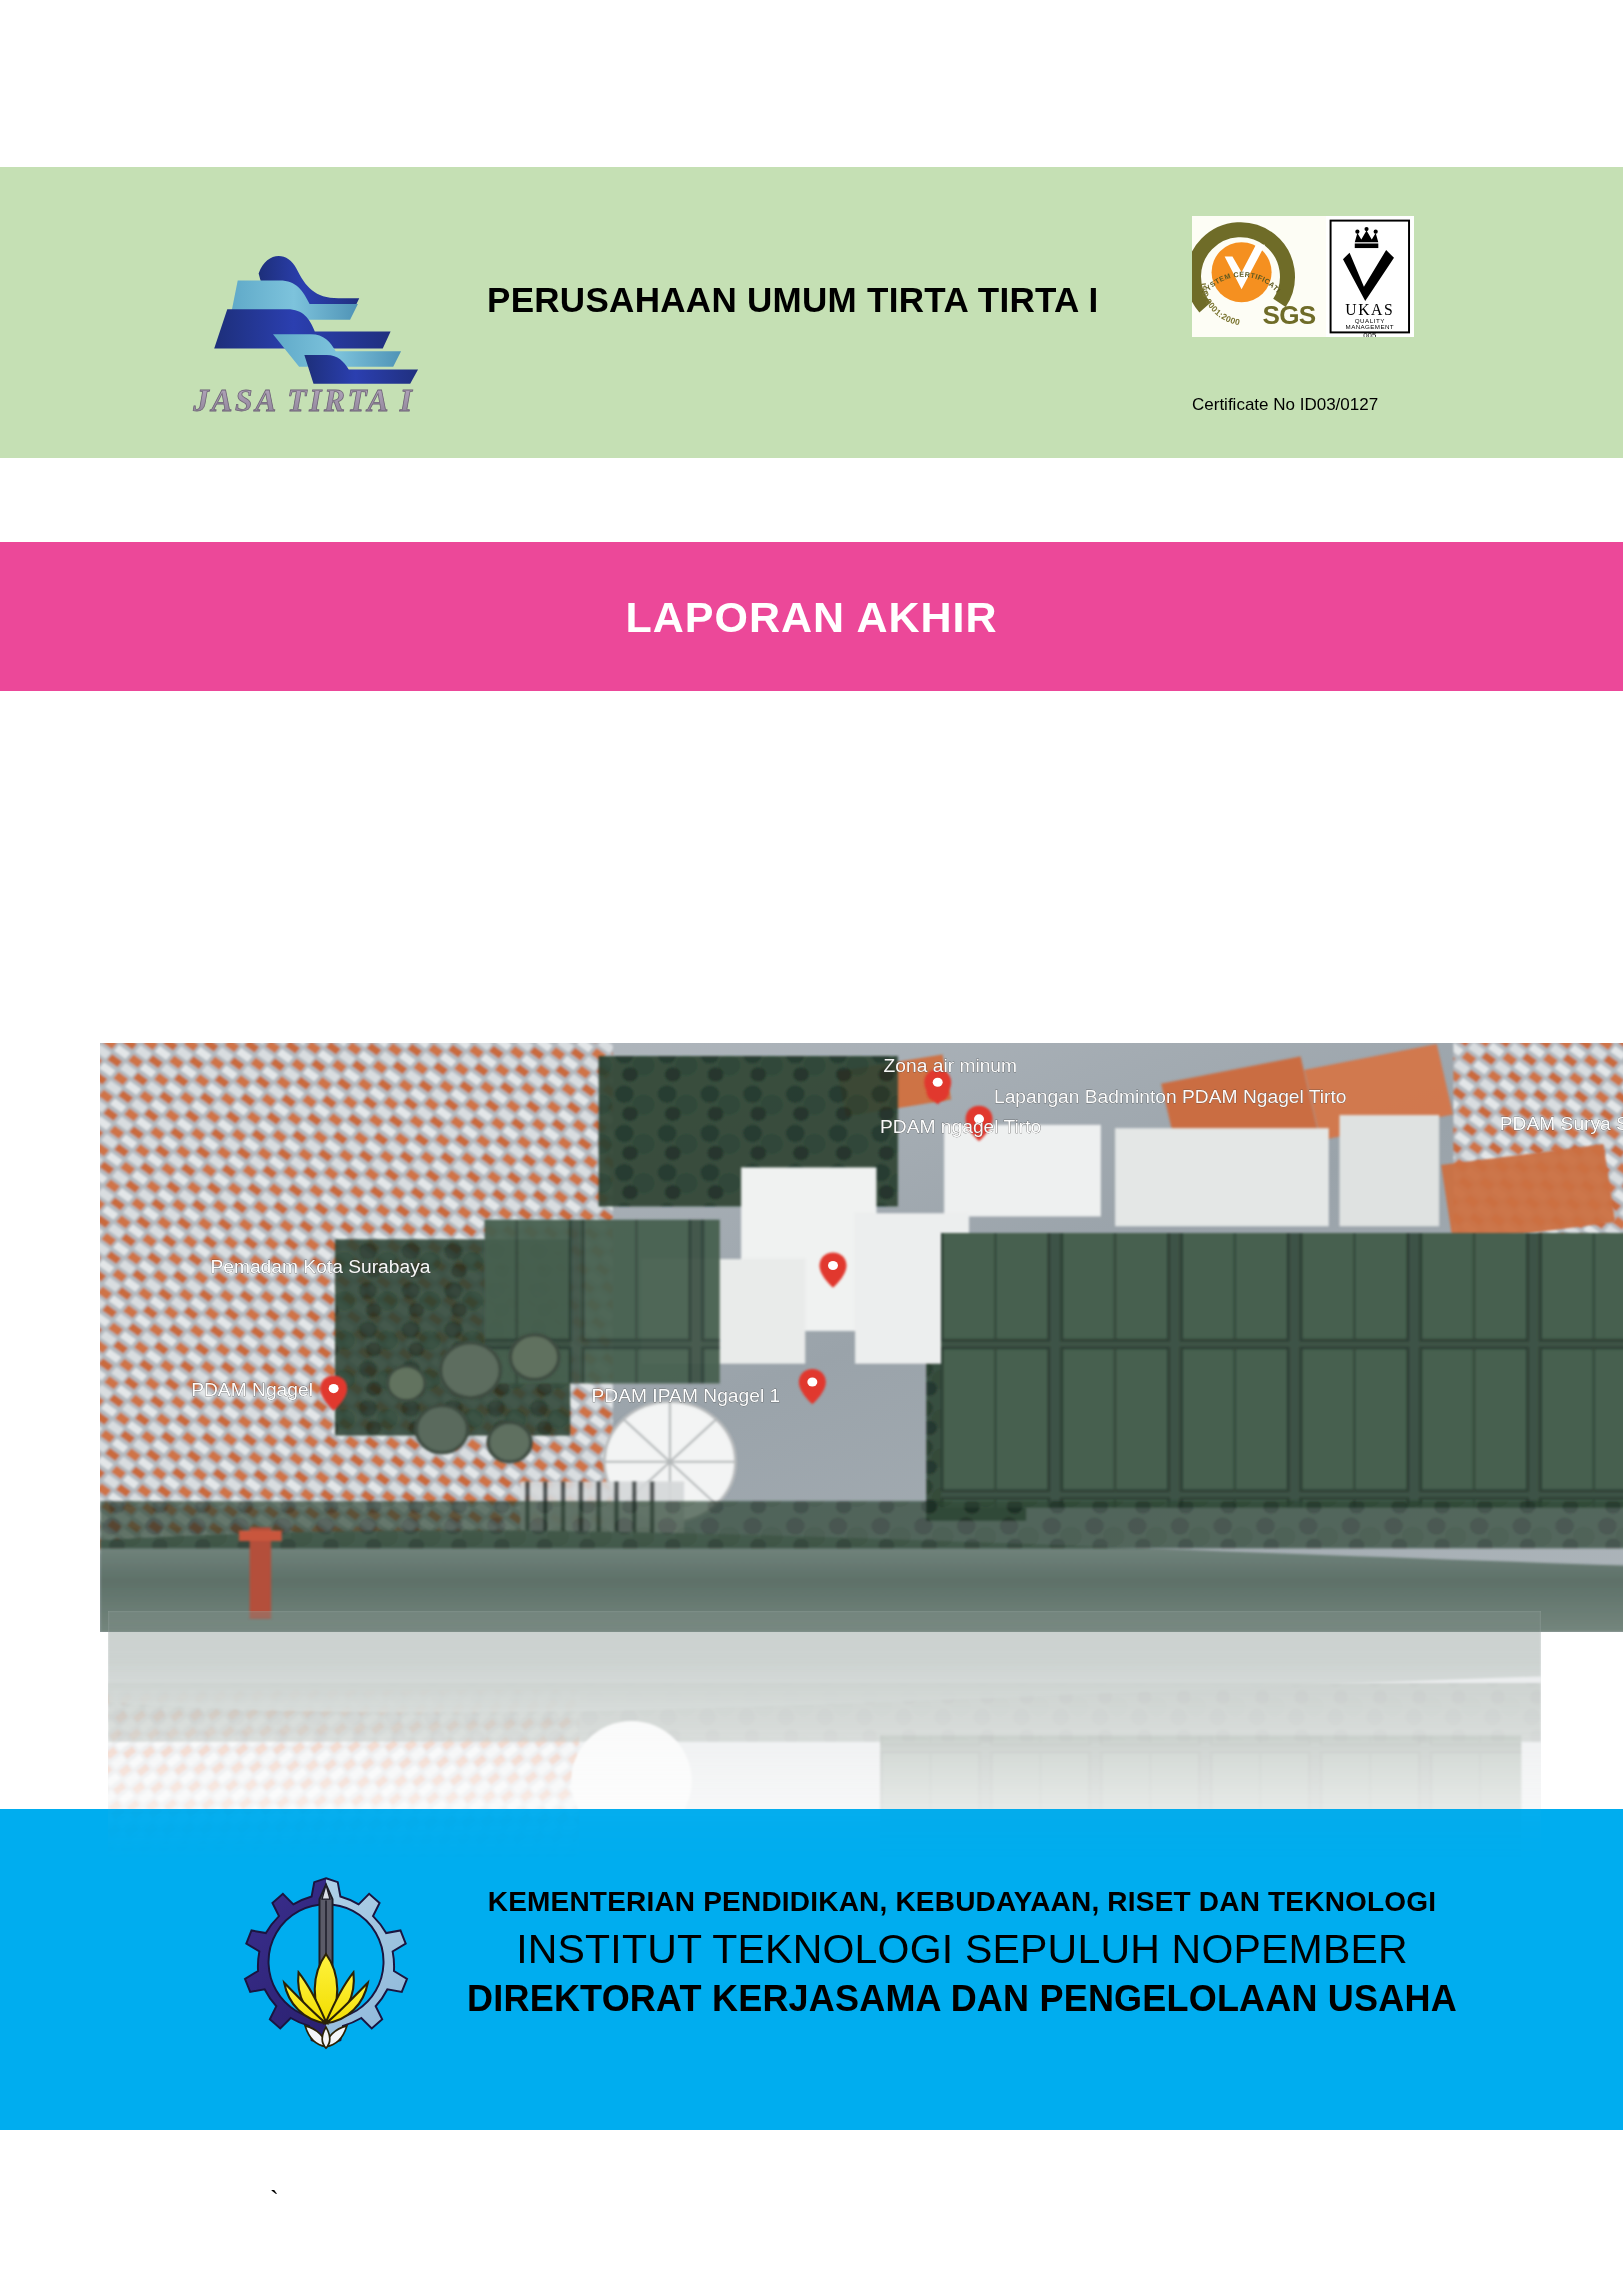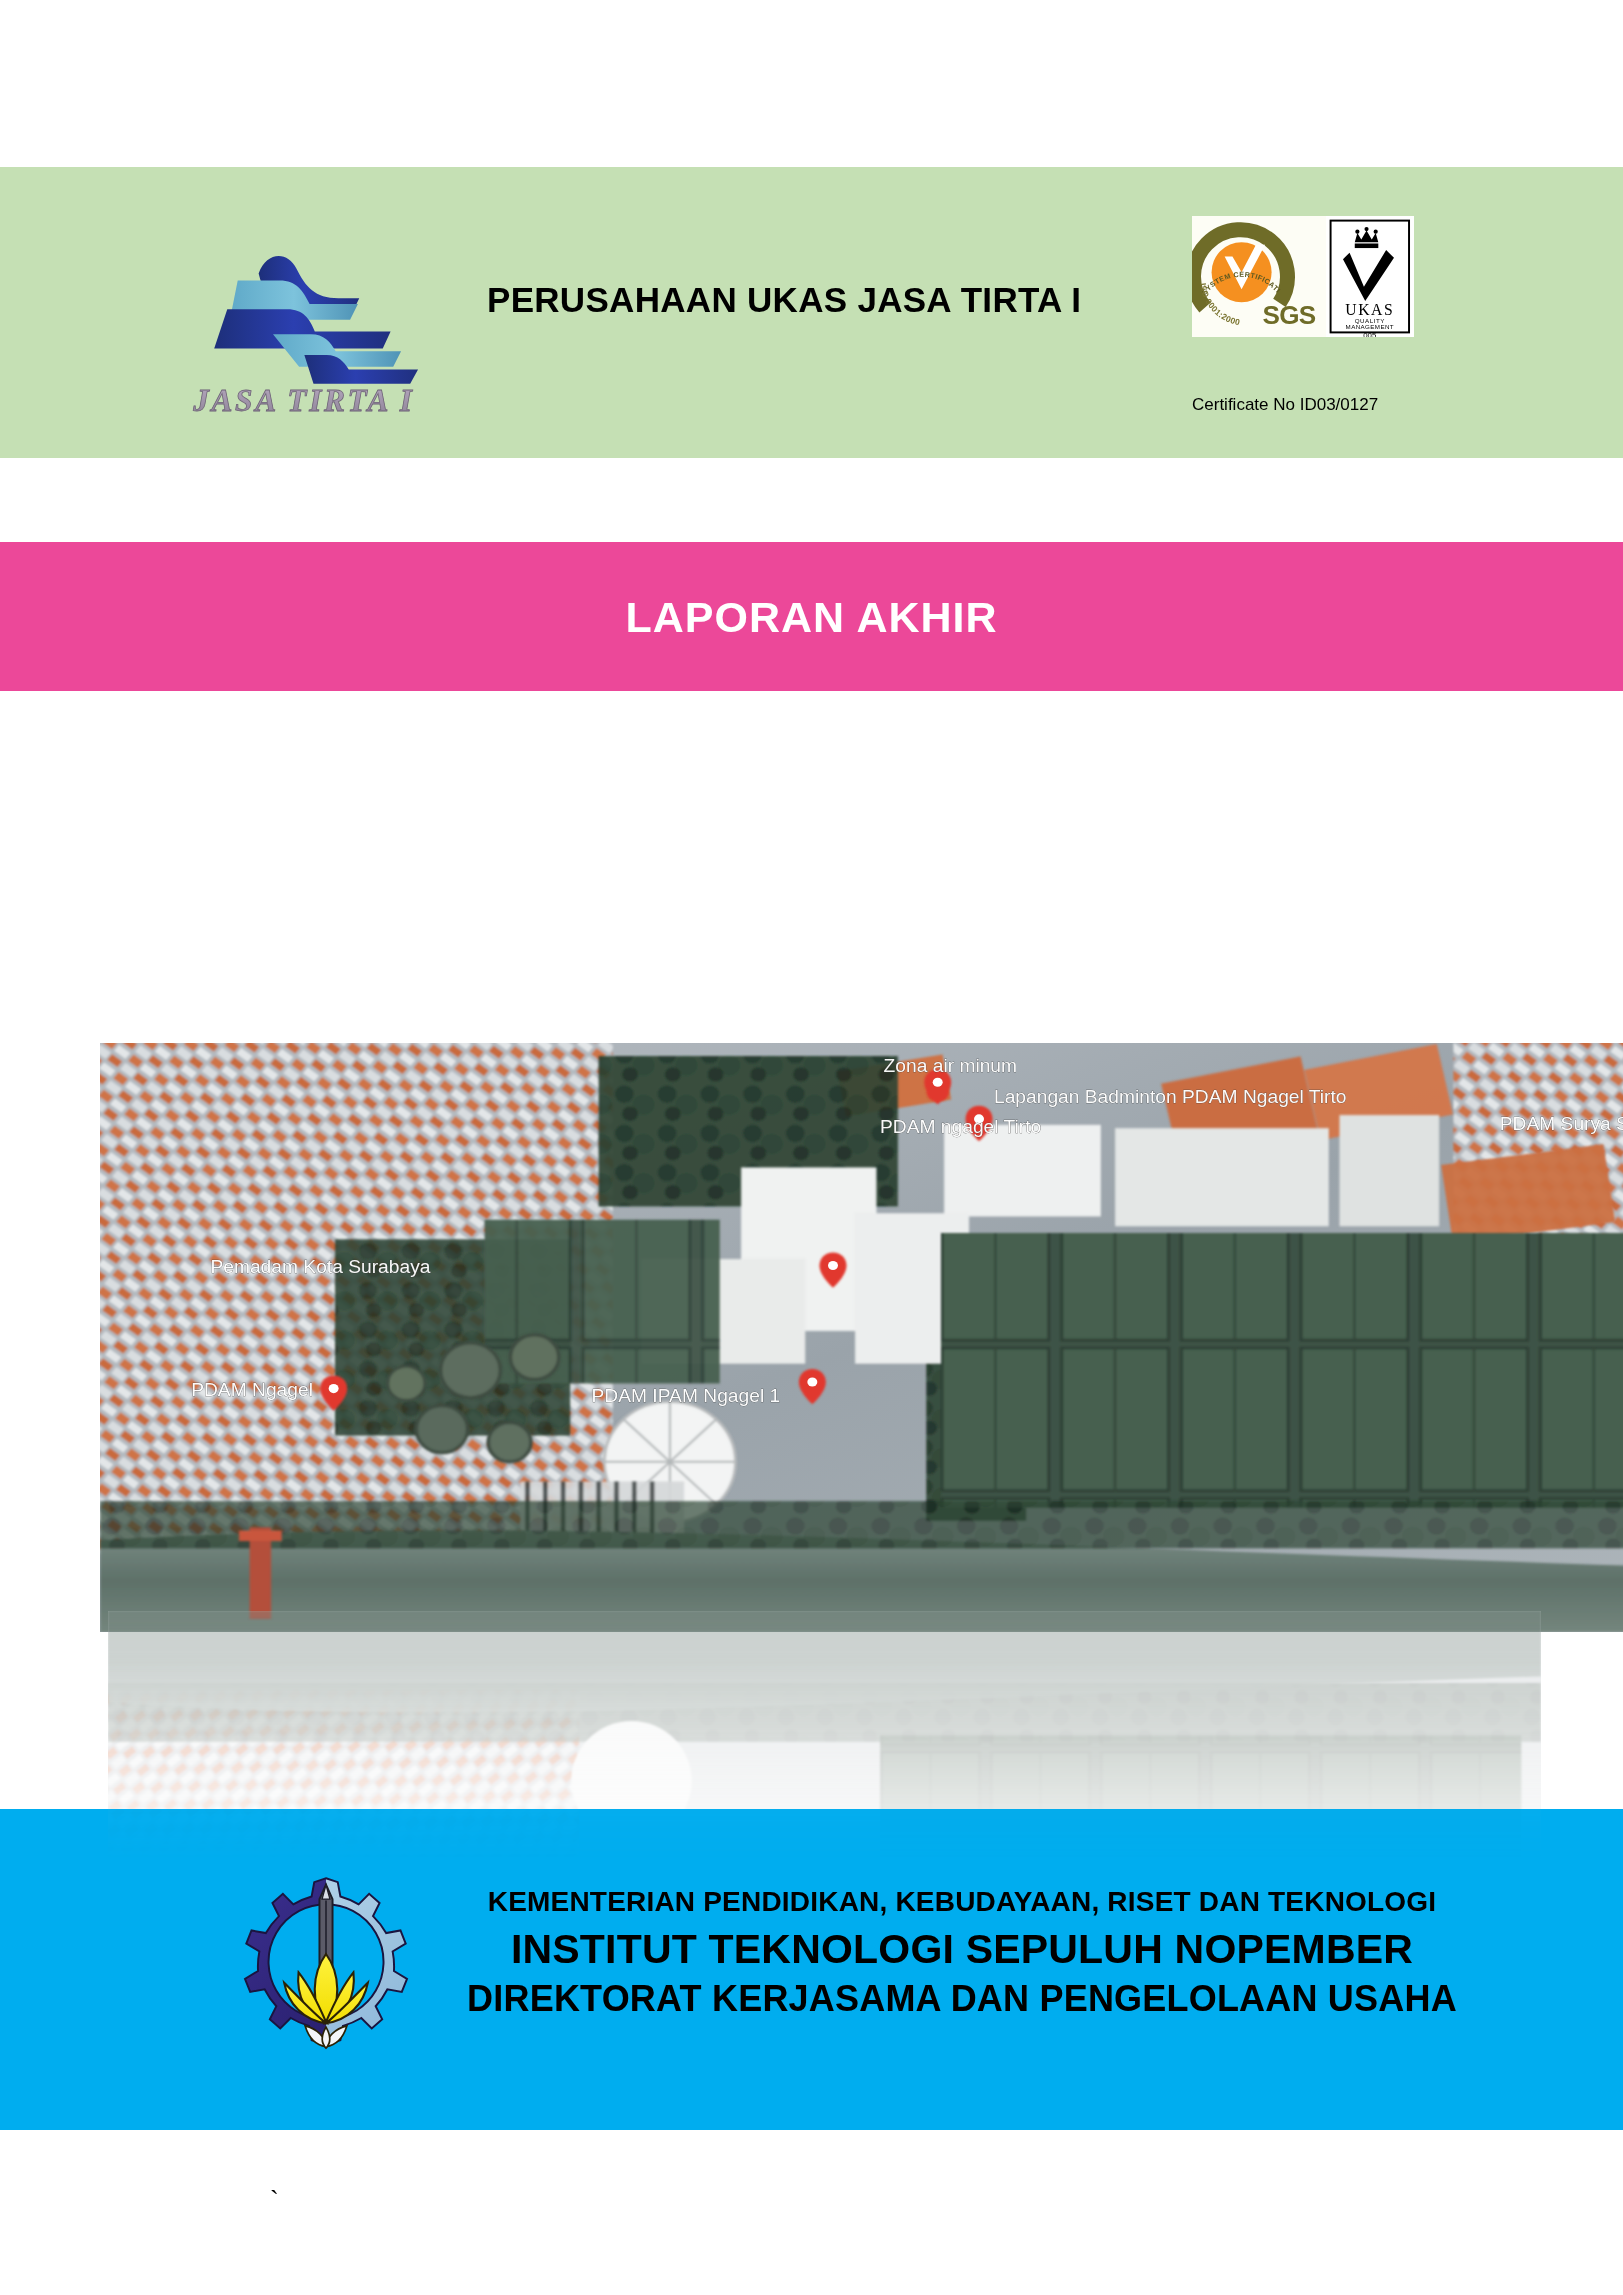--- a/index.html
+++ b/index.html
@@ -96,21 +96,21 @@
   .its-logo{
     position:absolute;left:228px;top:1870px;width:196px;height:200px;
   }
   .its-logo svg{display:block;width:100%;height:100%;}
 
   .footer-text{
     position:absolute;left:406px;top:1881px;width:1112px;
     text-align:center;color:#000000;
   }
   .footer-text .ln1{font-size:28px;font-weight:bold;letter-spacing:0.2px;line-height:41px;}
-  .footer-text .ln2{font-size:41px;font-weight:bold;letter-spacing:0.2px;line-height:54px;}
+  .footer-text .ln2{font-size:41px;font-weight:normal;letter-spacing:0.2px;line-height:54px;}
   .footer-text .ln3{font-size:36px;font-weight:bold;letter-spacing:0.2px;line-height:46px;}
 
   
   .stray-tick{
     position:absolute;left:270px;top:2185px;
     font-size:26px;color:#000;font-family:"Liberation Serif",serif;
   }
 </style>
 </head>
 <body>
@@ -141,21 +141,21 @@
 
     <path d="M80 112 L 172 112 C 196 112, 206 126, 214 146 L 330 146 L 318 172 L 60 172 Z" fill="url(#jtDark)"></path>
 
     <path d="M150 150 L 208 150 C 228 150, 238 162, 246 176 L 346 176 L 334 200 L 190 200 Z" fill="url(#jtLight)"></path>
 
     <path d="M198 182 L 232 182 C 250 182, 258 192, 266 204 L 372 204 L 360 226 L 212 226 Z" fill="url(#jtDark)"></path>
     <text x="28" y="268" font-family="Liberation Serif, serif" font-size="48" font-weight="bold" font-style="italic" letter-spacing="4" fill="url(#jtWord)" stroke="#6e6377" stroke-width="1.2">JASA TIRTA I</text>
   </svg>
 </div>
 
-<div class="company-name">PERUSAHAAN UKAS JASA TIRTA I</div>
+<div class="company-name">PERUSAHAAN UMUM TIRTA TIRTA I</div>
 
 <div class="iso-block">
   <div class="sgs-part">
     <svg viewBox="0 0 206 185" xmlns="http://www.w3.org/2000/svg">
       <rect width="206" height="185" fill="#fdfdf5"></rect>
 
       <path d="M20 140 A 72 72 0 1 1 134 133" fill="none" stroke="#6f6c28" stroke-width="23"></path>
 
       <circle cx="76" cy="86" r="46" fill="#f59020"></circle>
       <path d="M50 62 L 76 112 L 112 44 L 98 44 L 76 86 L 62 62 Z" fill="#ffffff"></path>

